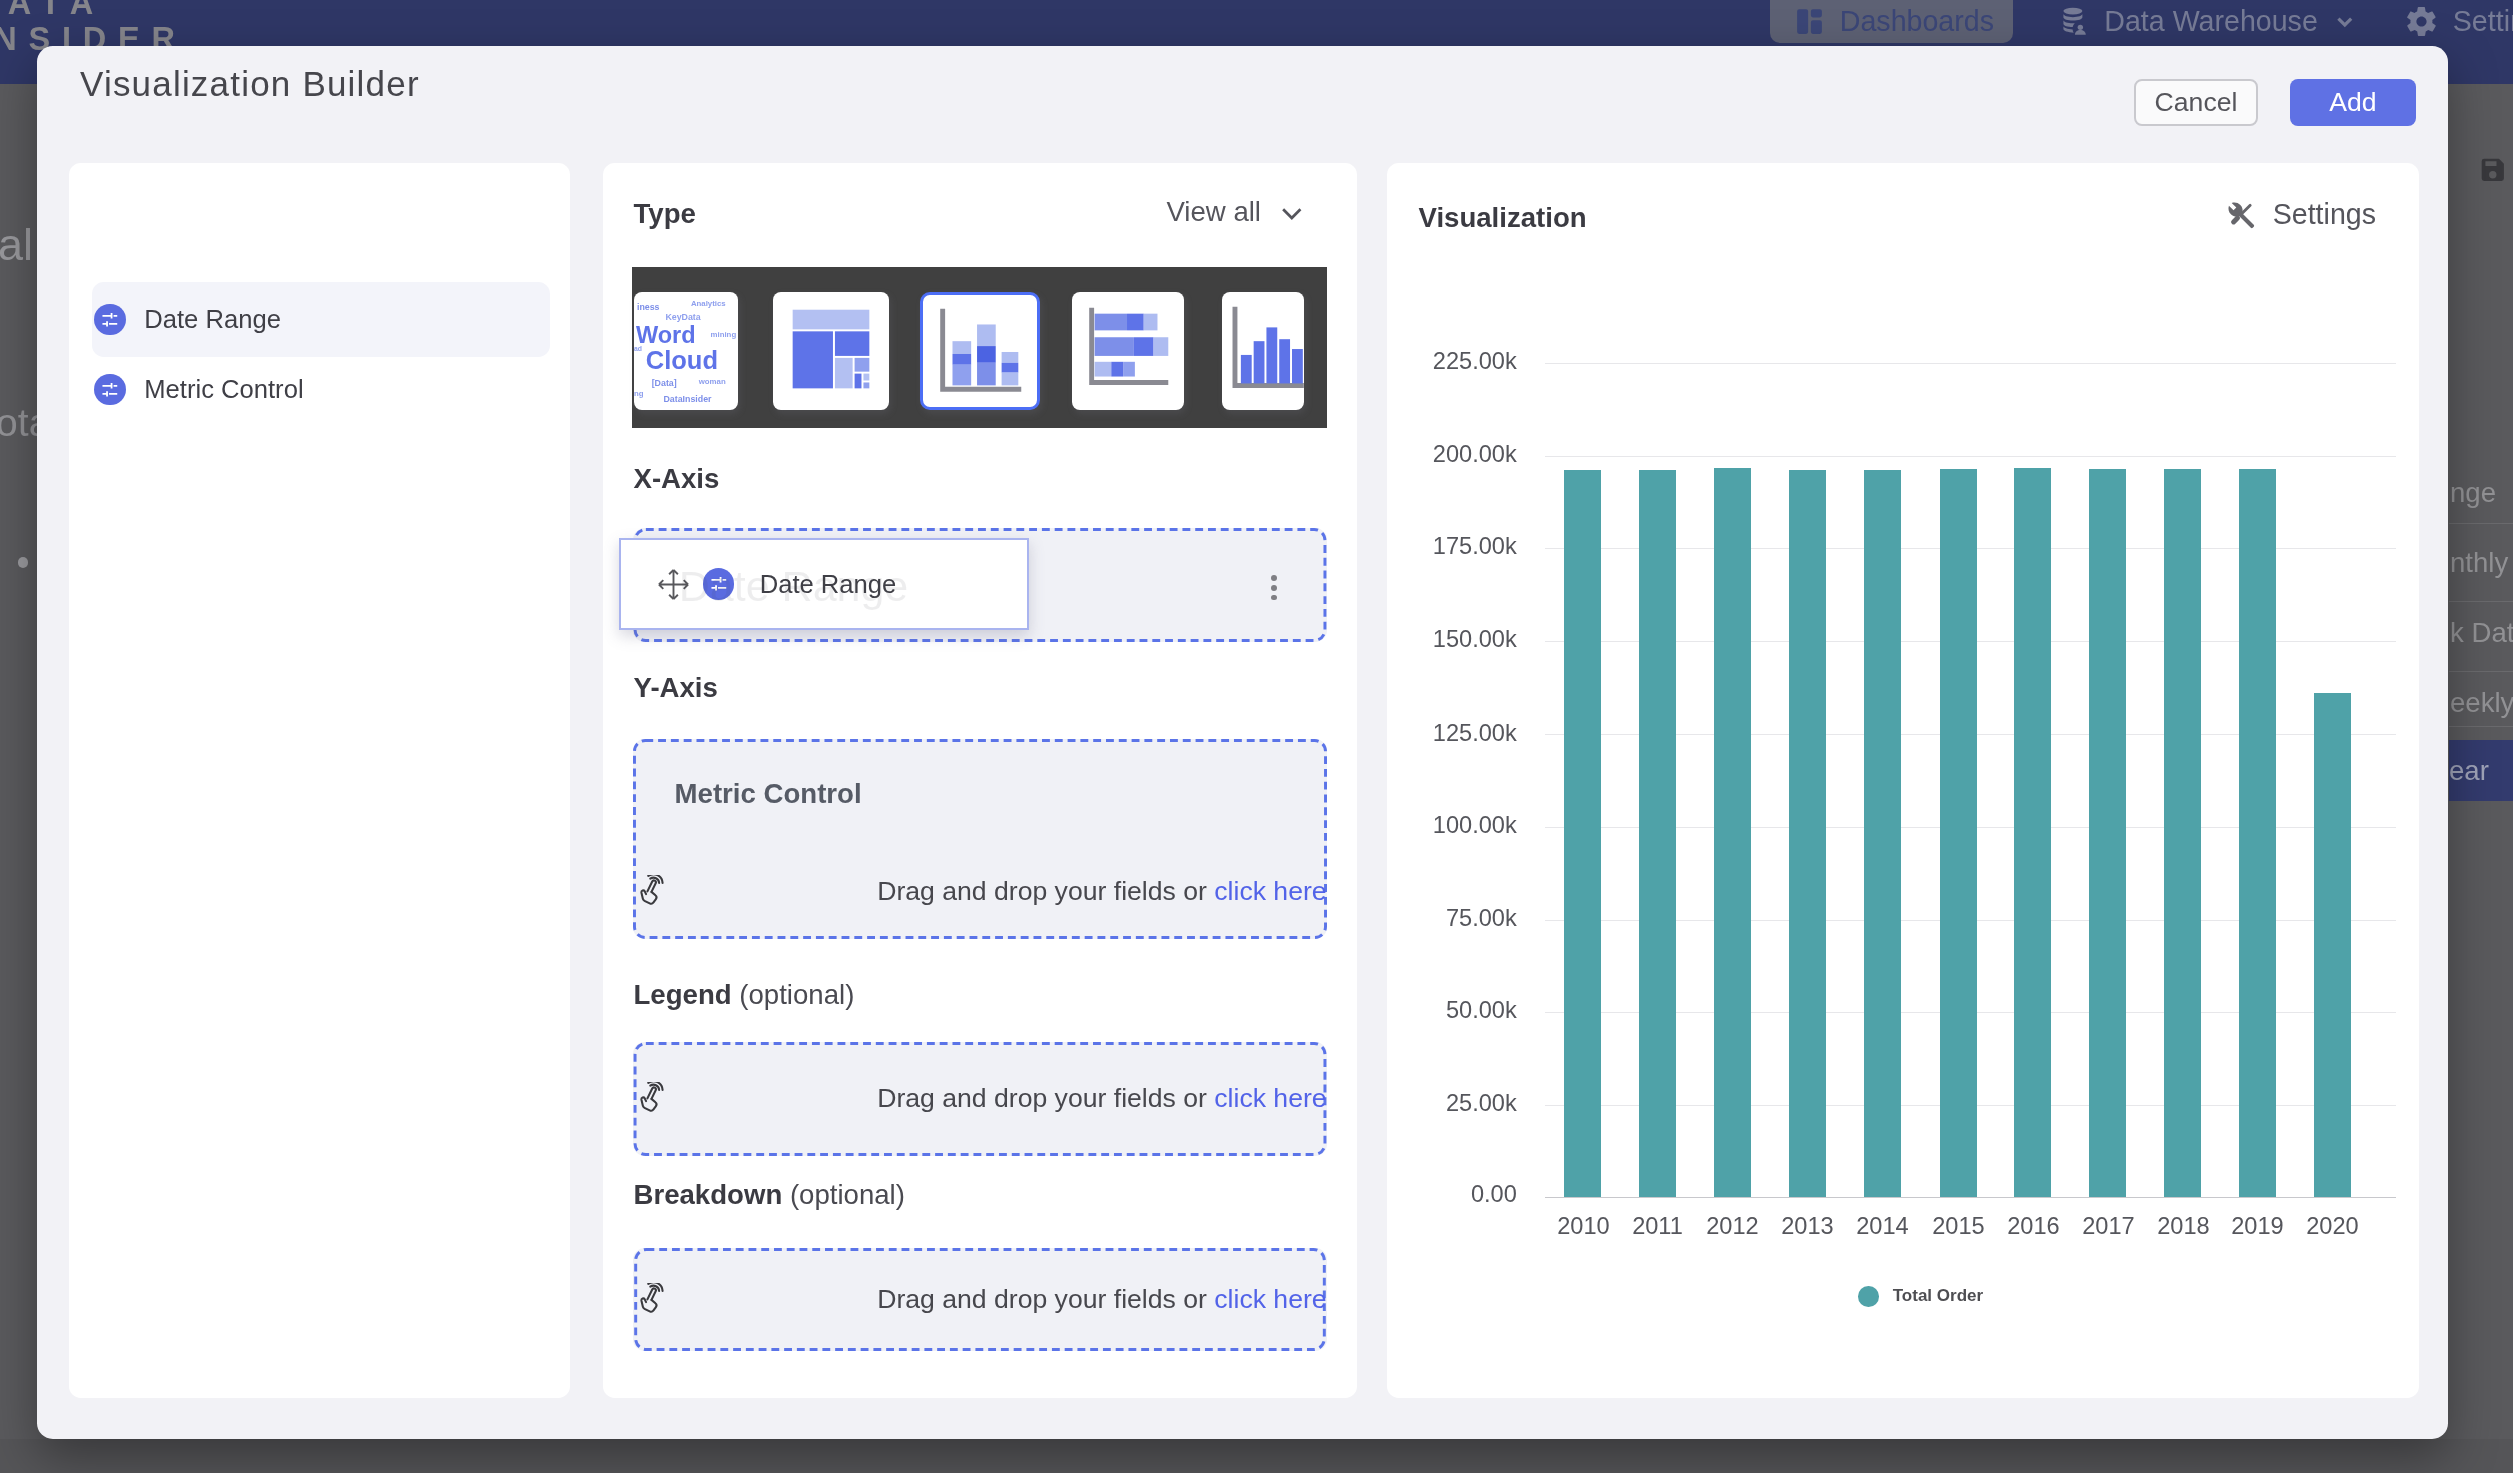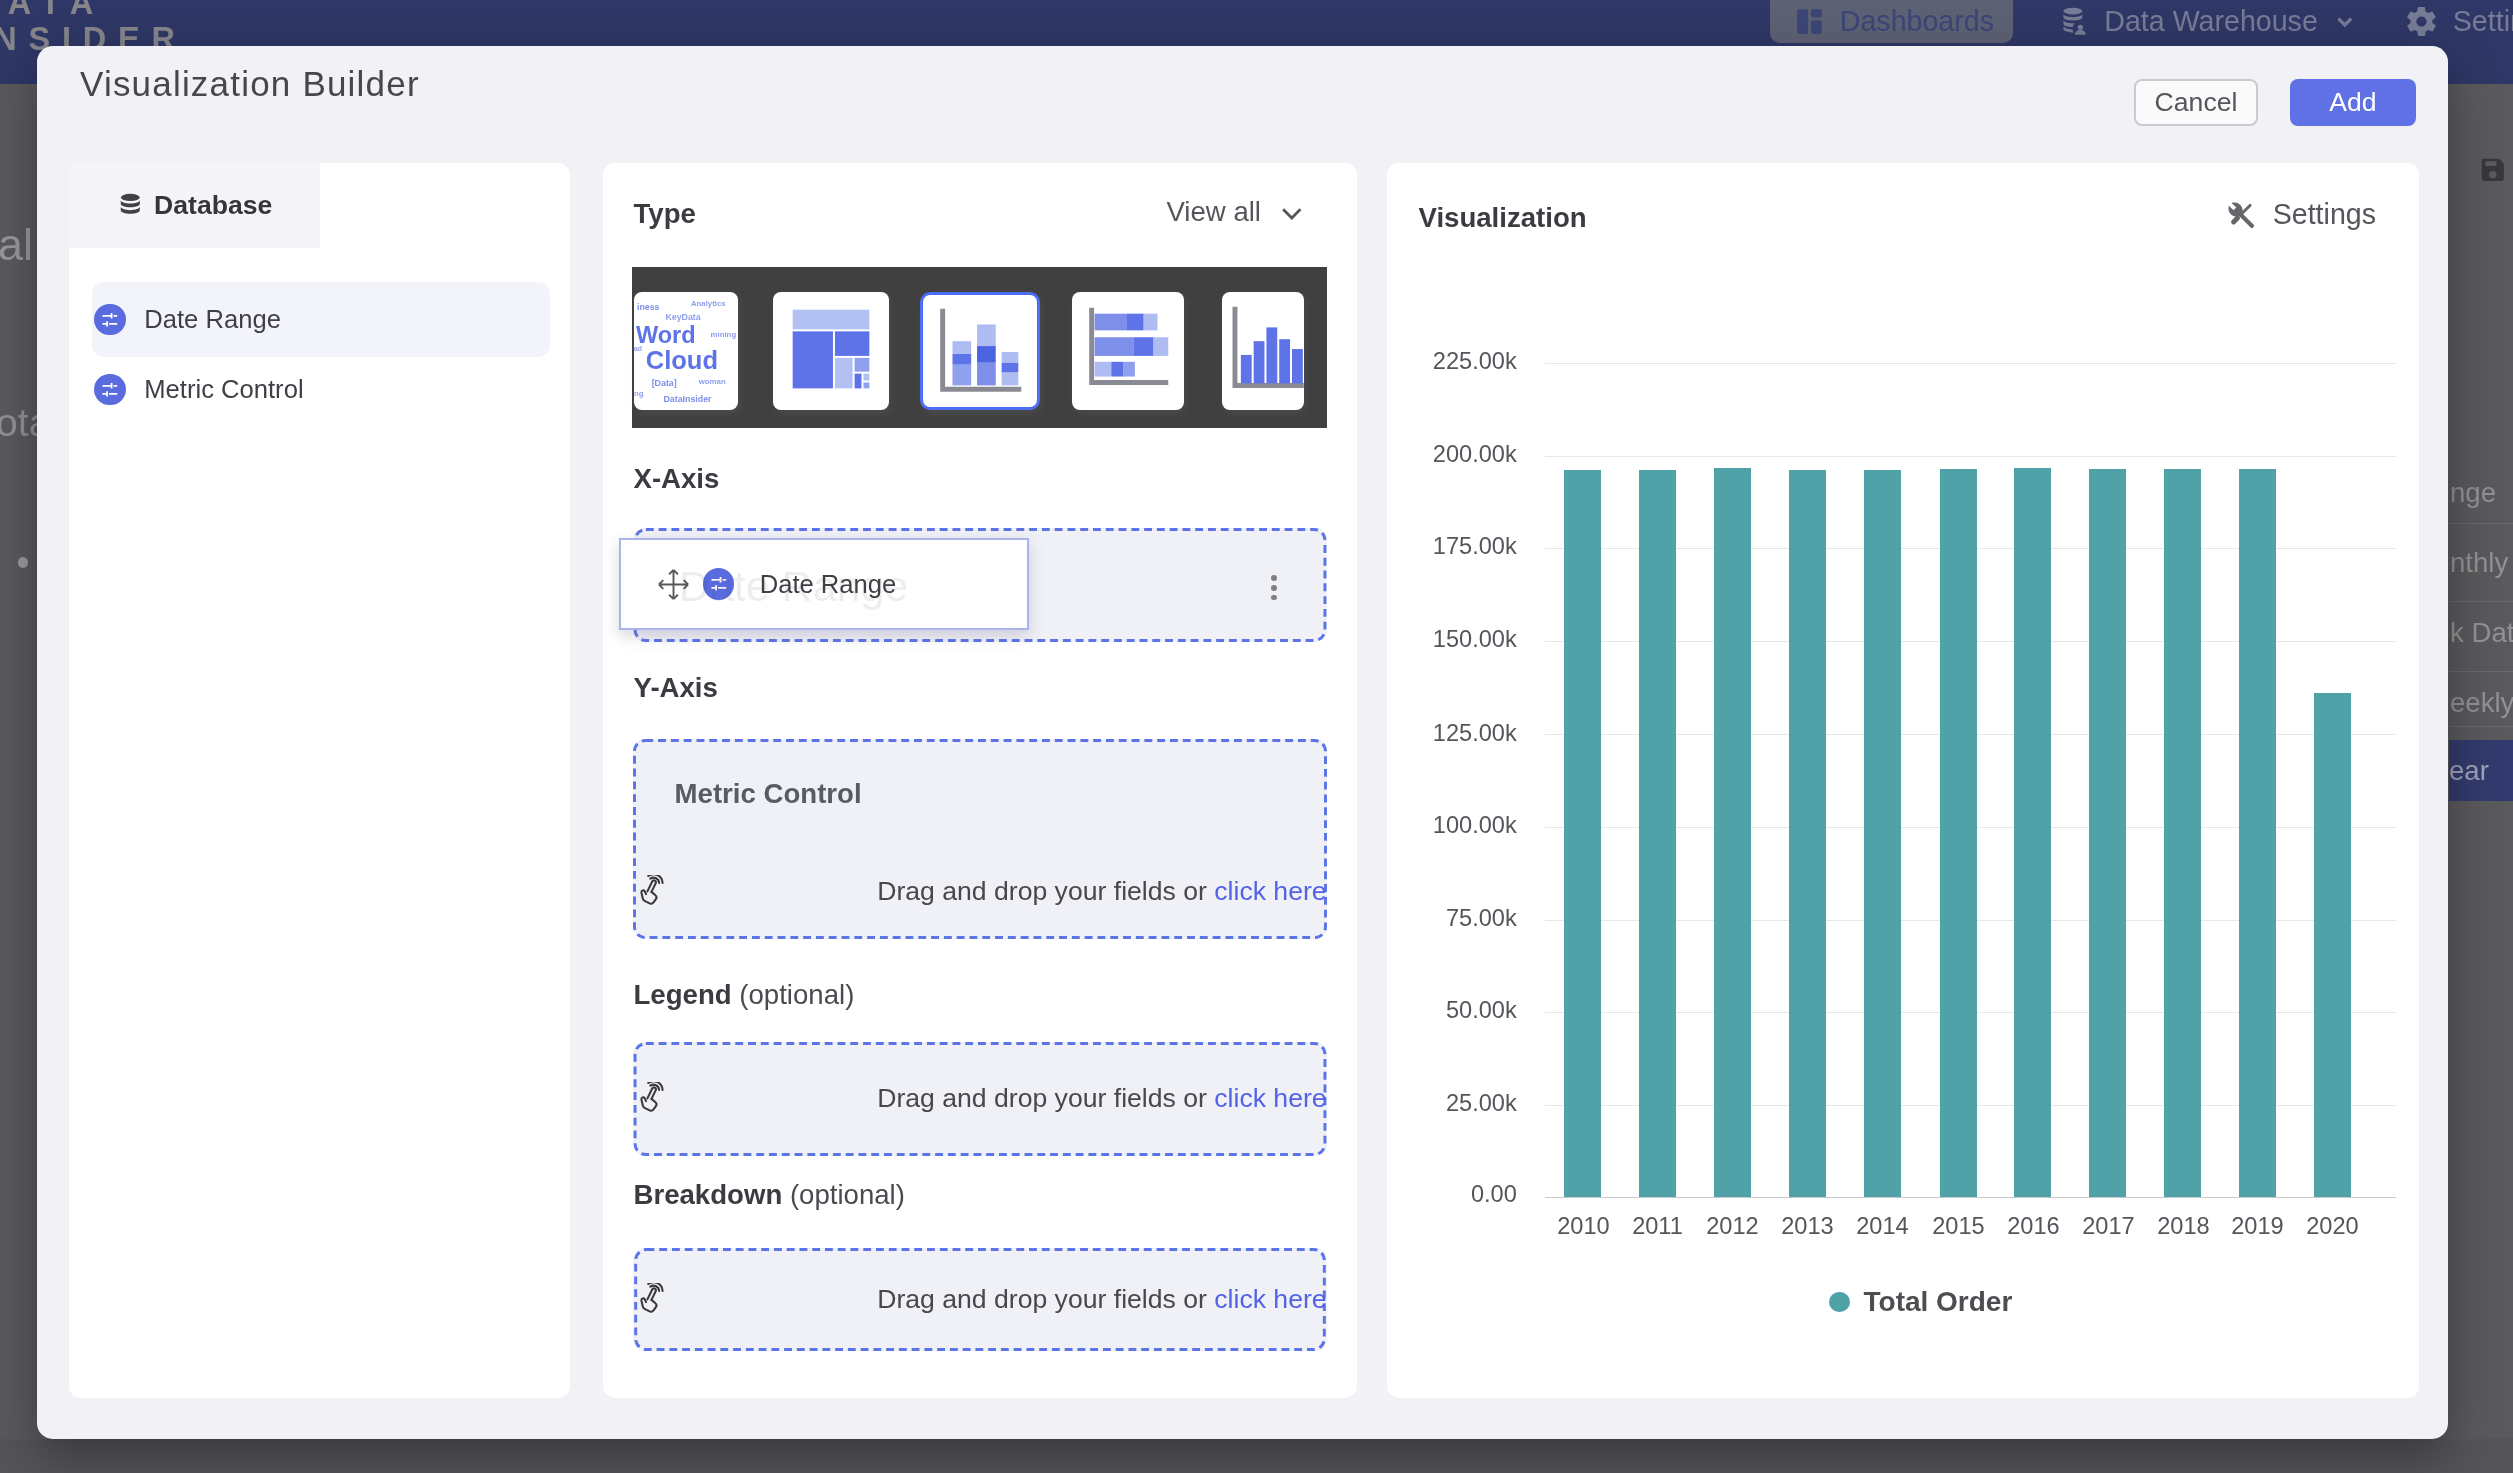--- a/index.html
+++ b/index.html
@@ -68,21 +68,21 @@
   #v-title { left:31.5px; top:39px; font-size:27.6px; font-weight:bold; color:#3b3b42; }
   #settings { right:43px; top:35px; display:flex; align-items:center; gap:15.8px; font-size:28.6px; color:#55555c; }
   #chart-title { left:0; top:113px; width:100%; text-align:center; font-size:39px; color:#54545a; }
   .ylab { position:absolute; width:118px; left:11.8px; text-align:right; font-size:23.6px; color:#55565c; }
   .grid { position:absolute; left:158px; width:851px; height:1px; background:#e7e7ea; }
   #xaxis-line { left:158px; top:1034px; width:851px; height:1px; background:#c8c8cc; }
   .bar { position:absolute; width:37px; background:#4fa2a8; }
   .xlab { position:absolute; width:75px; text-align:center; font-size:23.6px; color:#55565c; top:1050px; }
   #legend { left:17.7px; top:1123px; width:100%; display:flex; align-items:center; justify-content:center; gap:13.8px; }
   #legend .dot { width:20.7px; height:20.7px; border-radius:50%; background:#4fa2a8; }
-  #legend .txt { font-size:28px; font-weight:bold; color:#4e4e52; }
+  #legend .txt { font-size:17px; font-weight:bold; color:#4e4e52; }
 </style>
 </head>
 <body>
   <div class="abs" id="navbar"></div>
   <div class="abs" id="logo">DATA<br>INSIDER</div>
   <div class="abs" id="navpill"></div>
   <div class="abs navitem" id="nav-dash">
     <svg width="33" height="33" viewBox="0 0 24 24" fill="#3b4677">
       <path d="M3 4.5A1.5 1.5 0 0 1 4.5 3h5A1.5 1.5 0 0 1 11 4.5v15A1.5 1.5 0 0 1 9.5 21h-5A1.5 1.5 0 0 1 3 19.5zM13 4.5A1.5 1.5 0 0 1 14.5 3h5A1.5 1.5 0 0 1 21 4.5v3A1.5 1.5 0 0 1 19.5 9h-5A1.5 1.5 0 0 1 13 7.5zM13 12.5a1.5 1.5 0 0 1 1.5-1.5h5a1.5 1.5 0 0 1 1.5 1.5v7a1.5 1.5 0 0 1-1.5 1.5h-5a1.5 1.5 0 0 1-1.5-1.5z"></path>
     </svg>
@@ -124,27 +124,20 @@
     <div id="dd-year">ear</div>
   </div>
   <div class="abs" id="bottom-strip"></div>
 
   <div class="abs" id="modal">
     <div class="abs" id="m-title">Visualization Builder</div>
     <div class="abs" id="btn-cancel">Cancel</div>
     <div class="abs" id="btn-add">Add</div>
 
     <div class="abs panel" id="p-left">
-      <div class="abs" id="tab-db">
-        <svg width="28.6" height="31.5" viewBox="0 0 24 24" fill="#414147">
-          <ellipse cx="12" cy="5" rx="8" ry="3"></ellipse>
-          <path d="M4 7.2c0 1.7 3.6 3 8 3s8-1.3 8-3v3.1c0 1.7-3.6 3-8 3s-8-1.3-8-3zM4 12.7c0 1.7 3.6 3 8 3s8-1.3 8-3v3.1c0 1.7-3.6 3-8 3s-8-1.3-8-3z"></path>
-        </svg>
-        <span>Database</span>
-      </div>
       <div class="abs fielditem" id="fi-dr"><span class="fcirc">
           <svg width="19.7" height="19.7" viewBox="0 0 24 24" fill="#fff">
             <path d="M3 6h10v2.2H3zM16.5 6h4.5v2.2h-4.5zM13 3.8h2.2v6.6H13zM3 15.8h4.5V18H3zM11 15.8H21V18H11zM7.5 13.6h2.2v6.6H7.5z"></path>
           </svg>
         </span>Date Range</div>
       <div class="abs fielditem" id="fi-mc"><span class="fcirc">
           <svg width="19.7" height="19.7" viewBox="0 0 24 24" fill="#fff">
             <path d="M3 6h10v2.2H3zM16.5 6h4.5v2.2h-4.5zM13 3.8h2.2v6.6H13zM3 15.8h4.5V18H3zM11 15.8H21V18H11zM7.5 13.6h2.2v6.6H7.5z"></path>
           </svg>
         </span>Metric Control</div>

